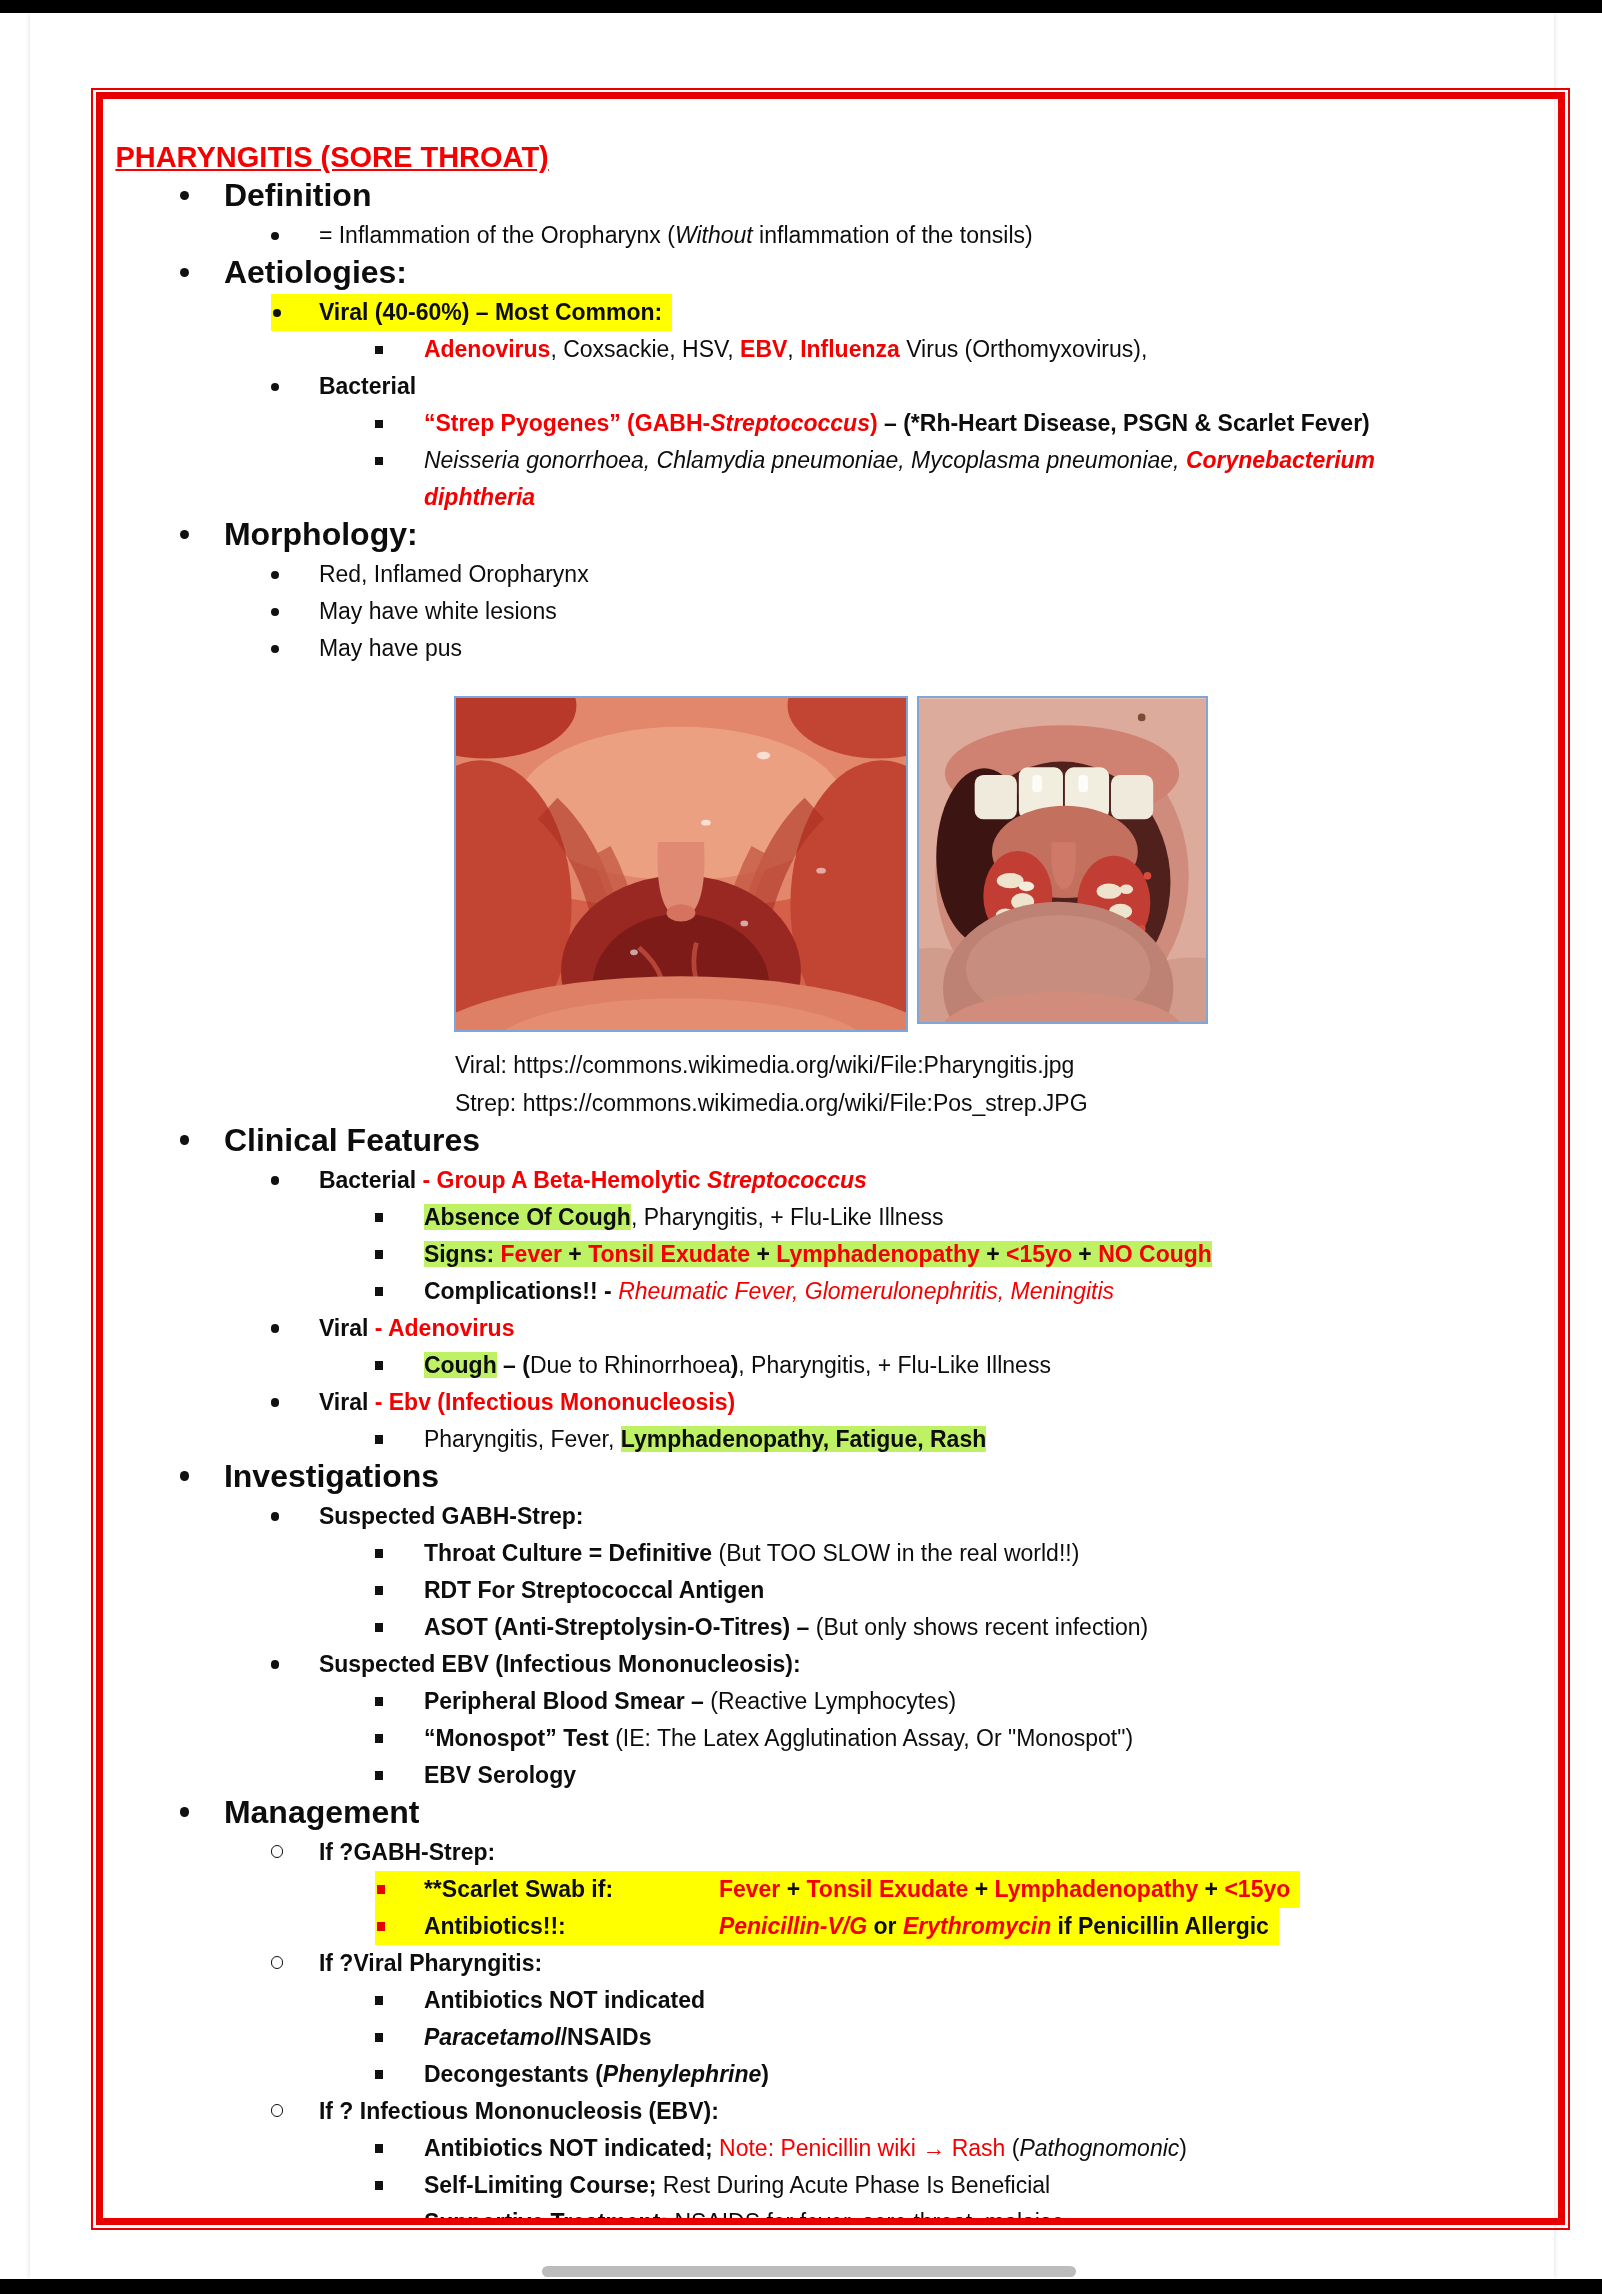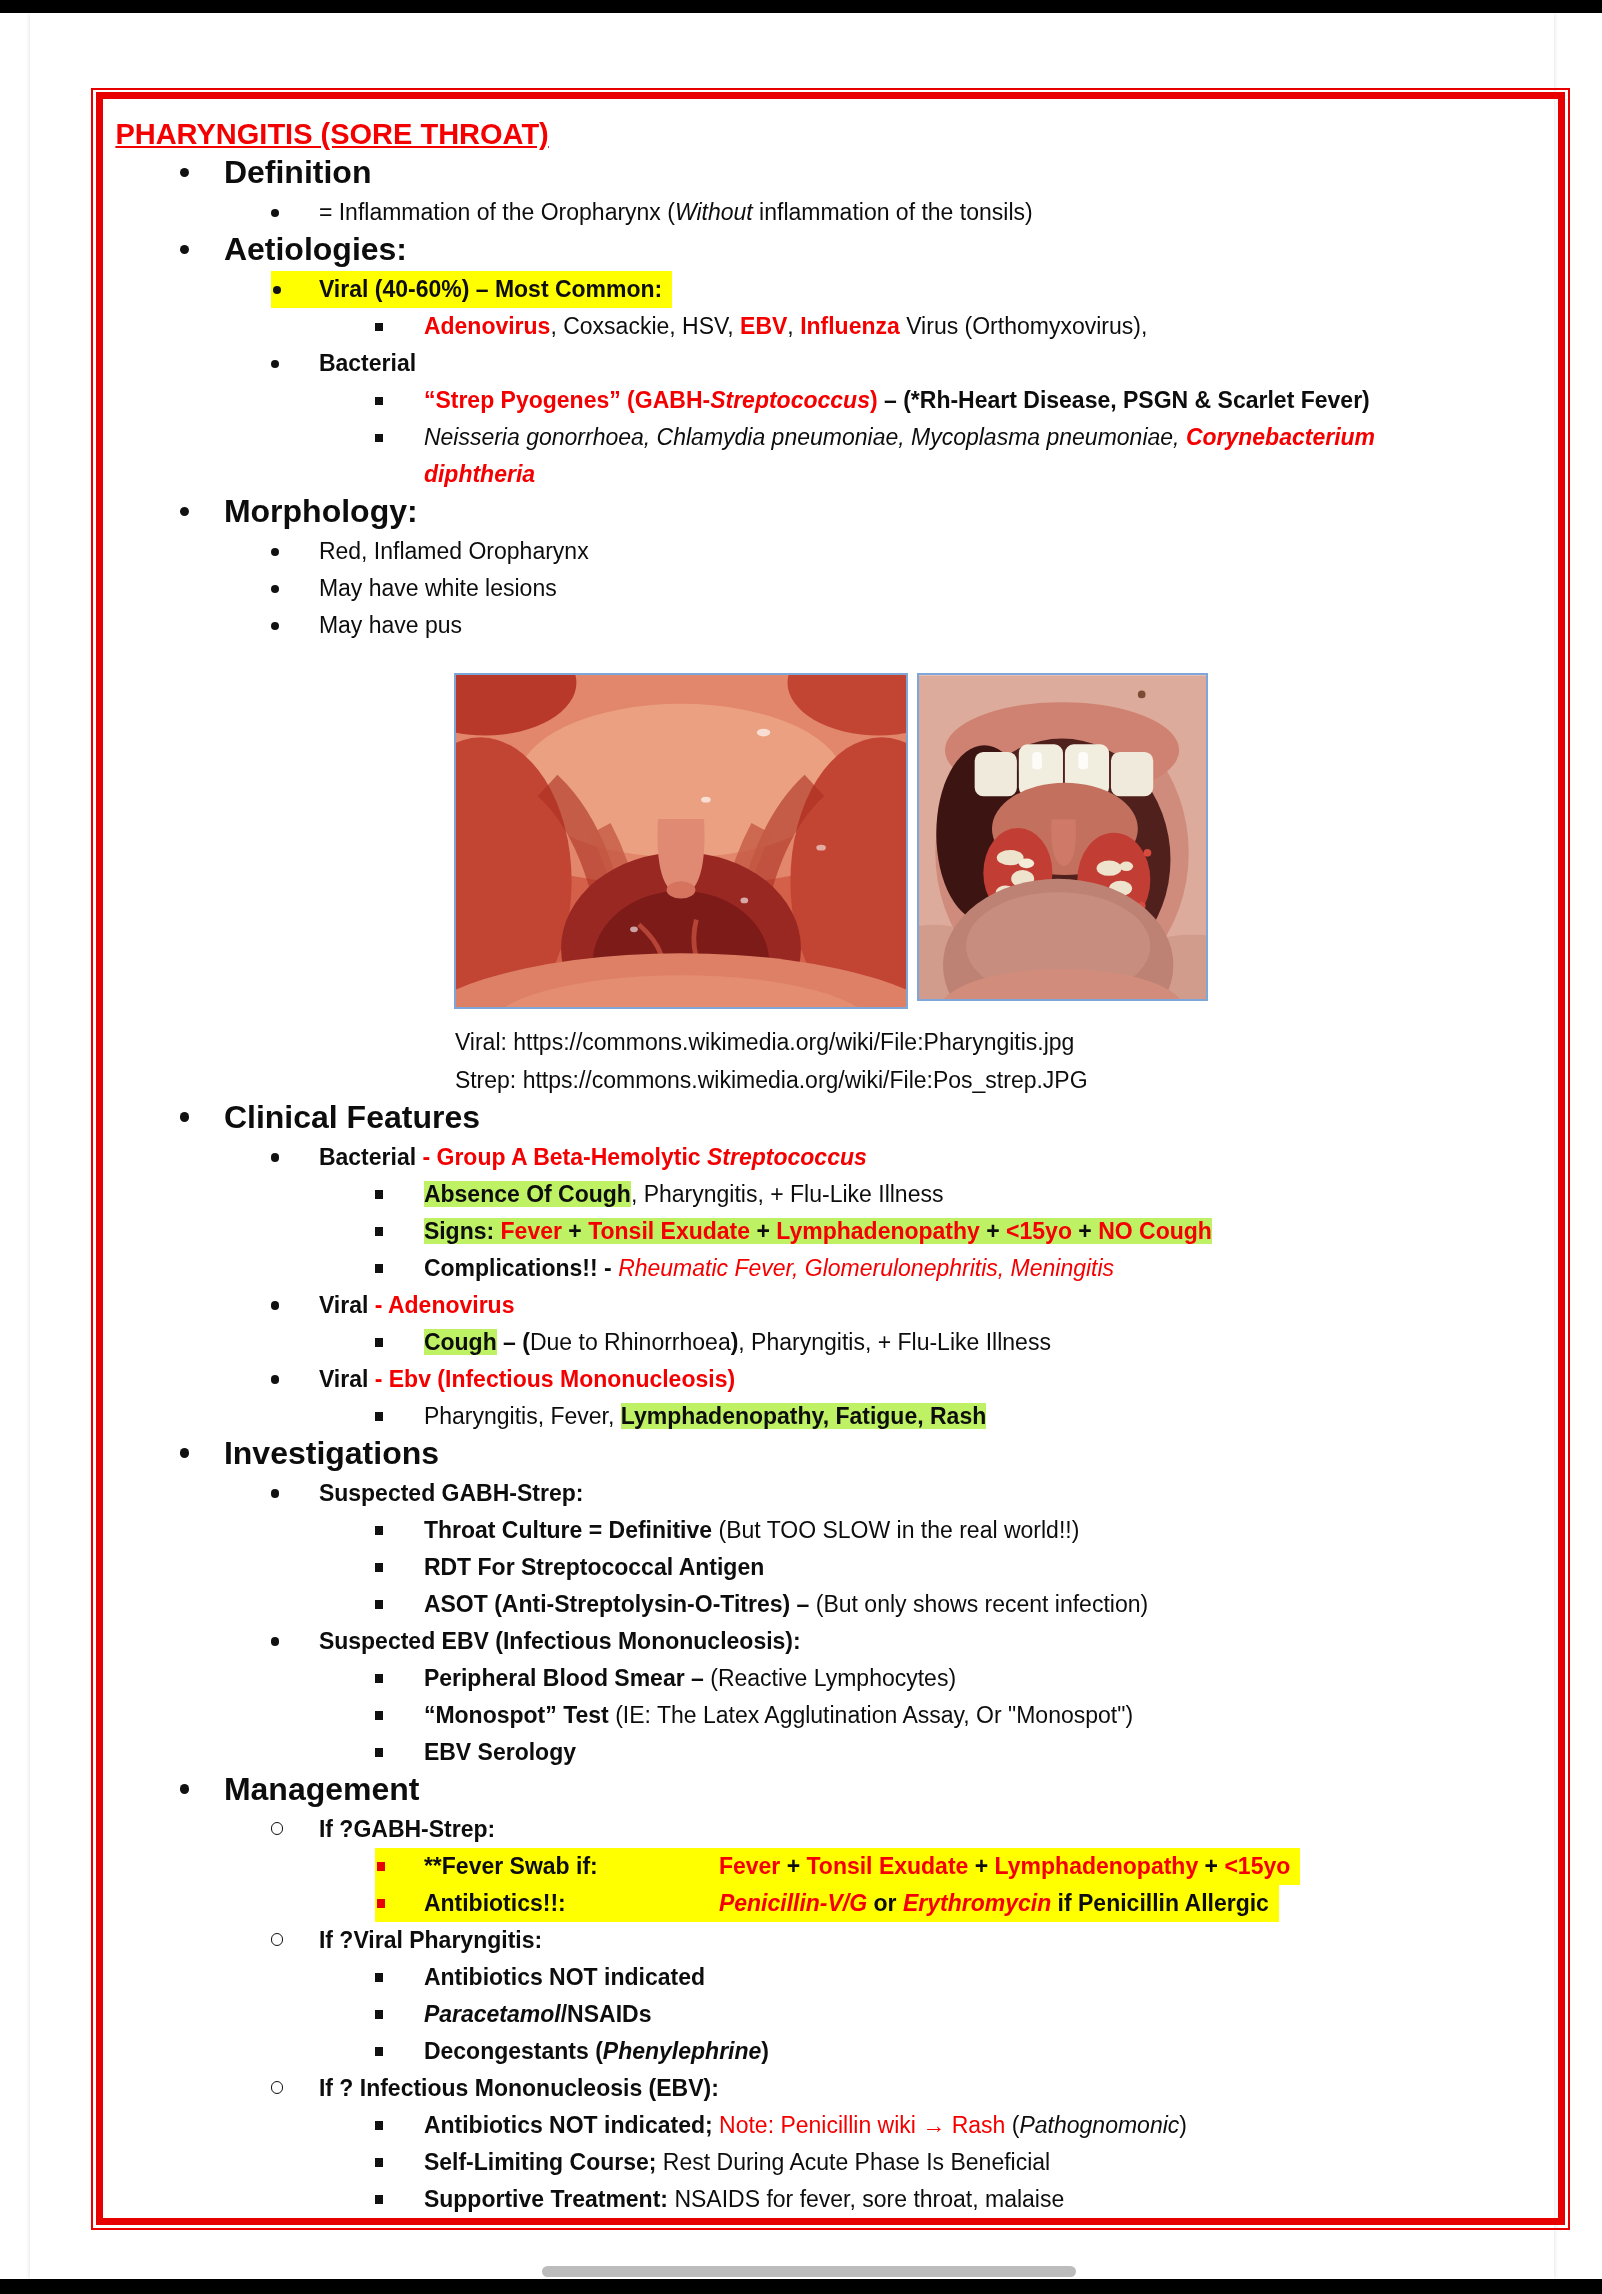--- a/index.html
+++ b/index.html
@@ -11,21 +11,21 @@
   .bottom-bar{position:absolute;left:0;top:2279px;width:1602px;height:15.4px;background:#000;}
   .dots{position:absolute;top:19px;left:776px;display:flex;gap:4.8px;}
   .dot{width:10.6px;height:10.6px;border-radius:50%;background:#d8d8d8;}
   .page{
     position:absolute;left:30px;top:12.5px;width:1524px;height:2266px;background:#fff;
     box-shadow:0 0 4.8px rgba(0,0,0,0.13);
   }
   .scrollbar{position:absolute;left:542px;top:2266px;width:534px;height:10.6px;border-radius:5.8px;background:#bcbcbc;}
   .frame{position:absolute;left:61px;top:75px;width:1479px;height:2142px;border:2.9px solid #e80000;box-sizing:border-box;}
   .frame-inner{position:absolute;inset:2.9px;border:7.7px solid #e80000;}
-  .content{position:absolute;inset:0;padding-top:15px;overflow:hidden;}
+  .content{position:absolute;inset:0;padding-top:38px;overflow:hidden;}
 
   .title{
     font-size:29px;font-weight:bold;color:#f50000;text-decoration:underline;
     padding-left:12.5px;line-height:40px;
   }
 
   .line{position:relative;line-height:37px;font-size:23px;}
   .l1{padding-left:121px;}
   .l2{padding-left:216px;}
   .l3{padding-left:321px;}
@@ -176,21 +176,21 @@
             <div class="line l2"><span class="bullet disc"></span><span class="wrap"><span class="b">Suspected GABH-Strep:</span></span></div>
             <div class="line l3"><span class="bullet square"></span><span class="wrap"><span class="b">Throat Culture = Definitive </span><span class="">(But TOO SLOW in the real world!!)</span></span></div>
             <div class="line l3"><span class="bullet square"></span><span class="wrap"><span class="b">RDT For Streptococcal Antigen</span></span></div>
             <div class="line l3"><span class="bullet square"></span><span class="wrap"><span class="b">ASOT (Anti-Streptolysin-O-Titres) – </span><span class="">(But only shows recent infection)</span></span></div>
             <div class="line l2"><span class="bullet disc"></span><span class="wrap"><span class="b">Suspected EBV (Infectious Mononucleosis):</span></span></div>
             <div class="line l3"><span class="bullet square"></span><span class="wrap"><span class="b">Peripheral Blood Smear – </span><span class="">(Reactive Lymphocytes)</span></span></div>
             <div class="line l3"><span class="bullet square"></span><span class="wrap"><span class="b">“Monospot” Test </span><span class="">(IE: The Latex Agglutination Assay, Or "Monospot")</span></span></div>
             <div class="line l3"><span class="bullet square"></span><span class="wrap"><span class="b">EBV Serology</span></span></div>
             <div class="line l1"><span class="bullet disc"></span><span class="wrap"><span class="b u">Management</span></span></div>
             <div class="line l2"><span class="bullet circle"></span><span class="wrap"><span class="b">If ?GABH-Strep:</span></span></div>
-            <div class="line l3 hl-line"><span class="wrap"><span class="bullet square-red"></span><span class="b col1">**Fever Swab if:</span><span class="b red">Fever</span><span class="b"> + </span><span class="b red">Tonsil Exudate</span><span class="b"> + </span><span class="b red">Lymphadenopathy</span><span class="b"> + </span><span class="b red">&lt;15yo</span></span></div>
+            <div class="line l3 hl-line"><span class="wrap"><span class="bullet square-red"></span><span class="b col1">**Scarlet Swab if:</span><span class="b red">Fever</span><span class="b"> + </span><span class="b red">Tonsil Exudate</span><span class="b"> + </span><span class="b red">Lymphadenopathy</span><span class="b"> + </span><span class="b red">&lt;15yo</span></span></div>
             <div class="line l3 hl-line"><span class="wrap"><span class="bullet square-red"></span><span class="b col1">Antibiotics!!:</span><span class="b i red">Penicillin-V/G</span><span class="b"> or </span><span class="b i red">Erythromycin</span><span class="b"> if Penicillin Allergic</span></span></div>
             <div class="line l2"><span class="bullet circle"></span><span class="wrap"><span class="b">If ?Viral Pharyngitis:</span></span></div>
             <div class="line l3"><span class="bullet square"></span><span class="wrap"><span class="b">Antibiotics NOT indicated</span></span></div>
             <div class="line l3"><span class="bullet square"></span><span class="wrap"><span class="b i">Paracetamol</span><span class="b">/NSAIDs</span></span></div>
             <div class="line l3"><span class="bullet square"></span><span class="wrap"><span class="b">Decongestants (</span><span class="b i">Phenylephrine</span><span class="b">)</span></span></div>
             <div class="line l2"><span class="bullet circle"></span><span class="wrap"><span class="b">If ? Infectious Mononucleosis (EBV):</span></span></div>
             <div class="line l3"><span class="bullet square"></span><span class="wrap"><span class="b">Antibiotics NOT indicated;</span><span class="red"> Note: Penicillin wiki → Rash </span><span class="">(</span><span class="i">Pathognomonic</span><span class="">)</span></span></div>
             <div class="line l3"><span class="bullet square"></span><span class="wrap"><span class="b">Self-Limiting Course;</span><span class=""> Rest During Acute Phase Is Beneficial</span></span></div>
             <div class="line l3"><span class="bullet square"></span><span class="wrap"><span class="b">Supportive Treatment:</span><span class=""> NSAIDS for fever, sore throat, malaise</span></span></div>
           </div>

